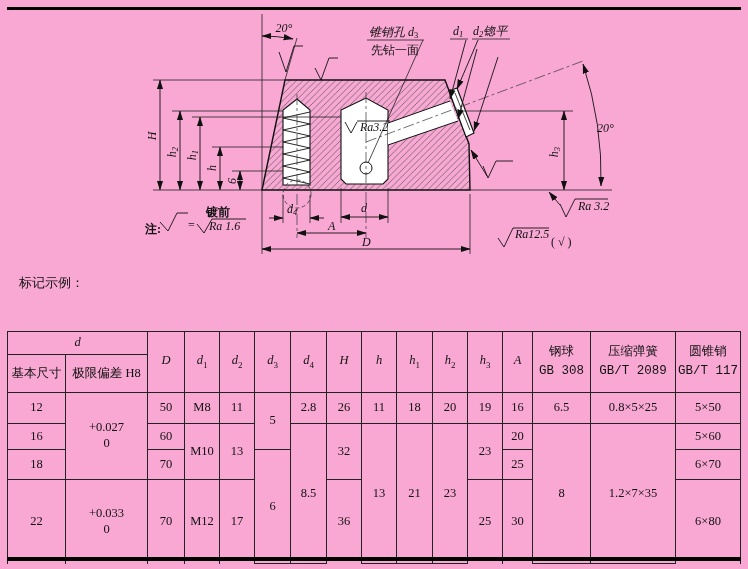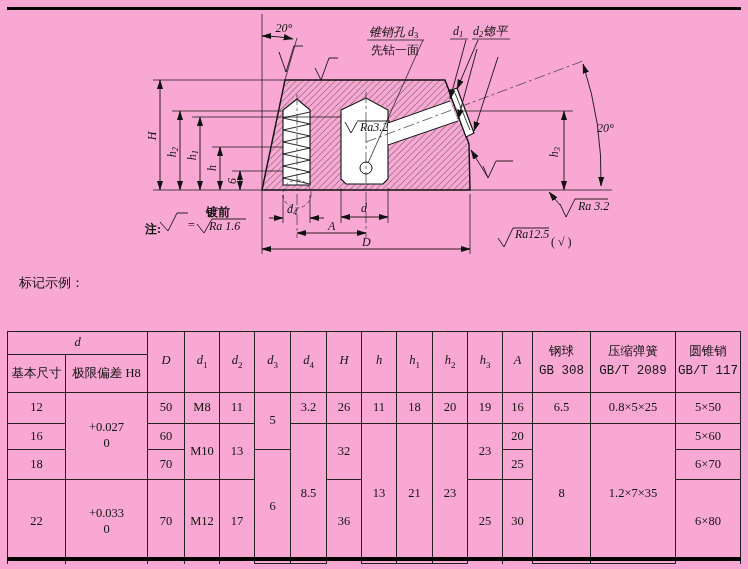--- a/index.html
+++ b/index.html
@@ -219,21 +219,21 @@
     </tr>
 
     <tr class="r1">
       <td>12</td>
       <td rowspan="3" class="dev">+0.027
 0</td>
       <td>50</td>
       <td>M8</td>
       <td>11</td>
       <td rowspan="2">5</td>
-      <td>3.2</td>
+      <td>2.8</td>
       <td>26</td>
       <td>11</td>
       <td>18</td>
       <td>20</td>
       <td>19</td>
       <td>16</td>
       <td>6.5</td>
       <td>0.8×5×25</td>
       <td>5×50</td>
     </tr>

